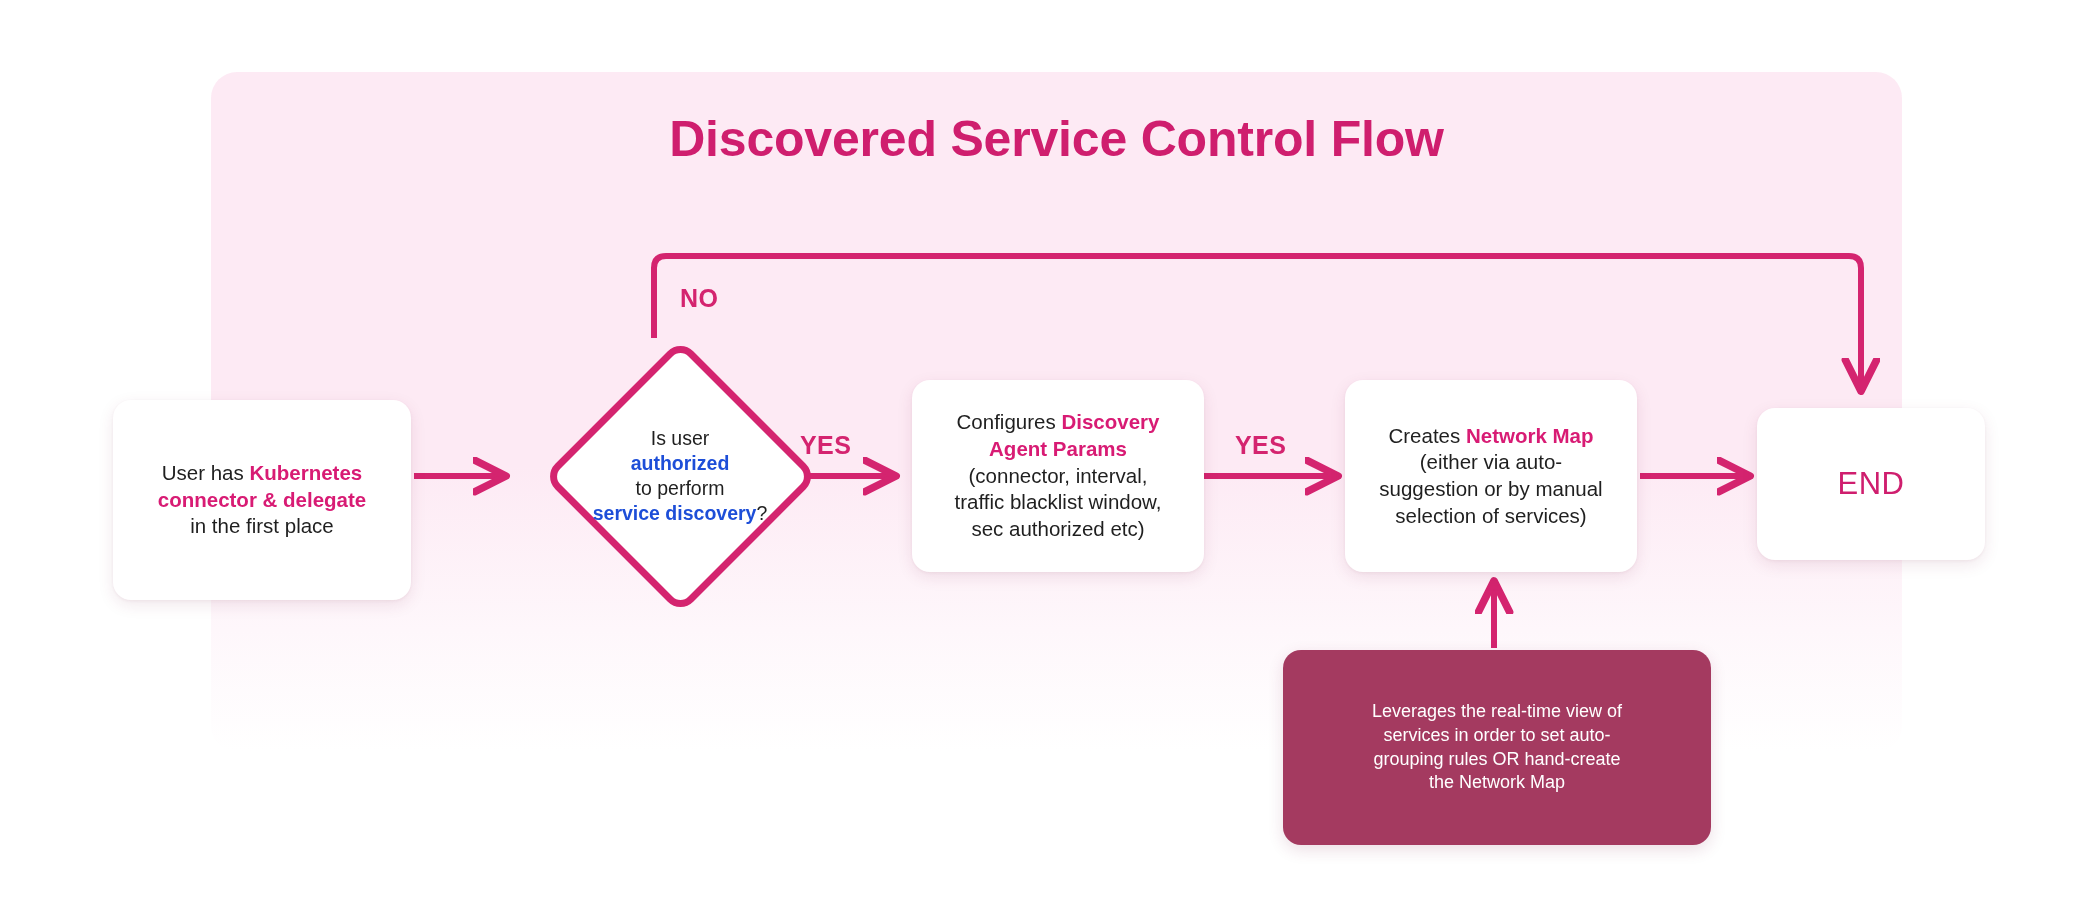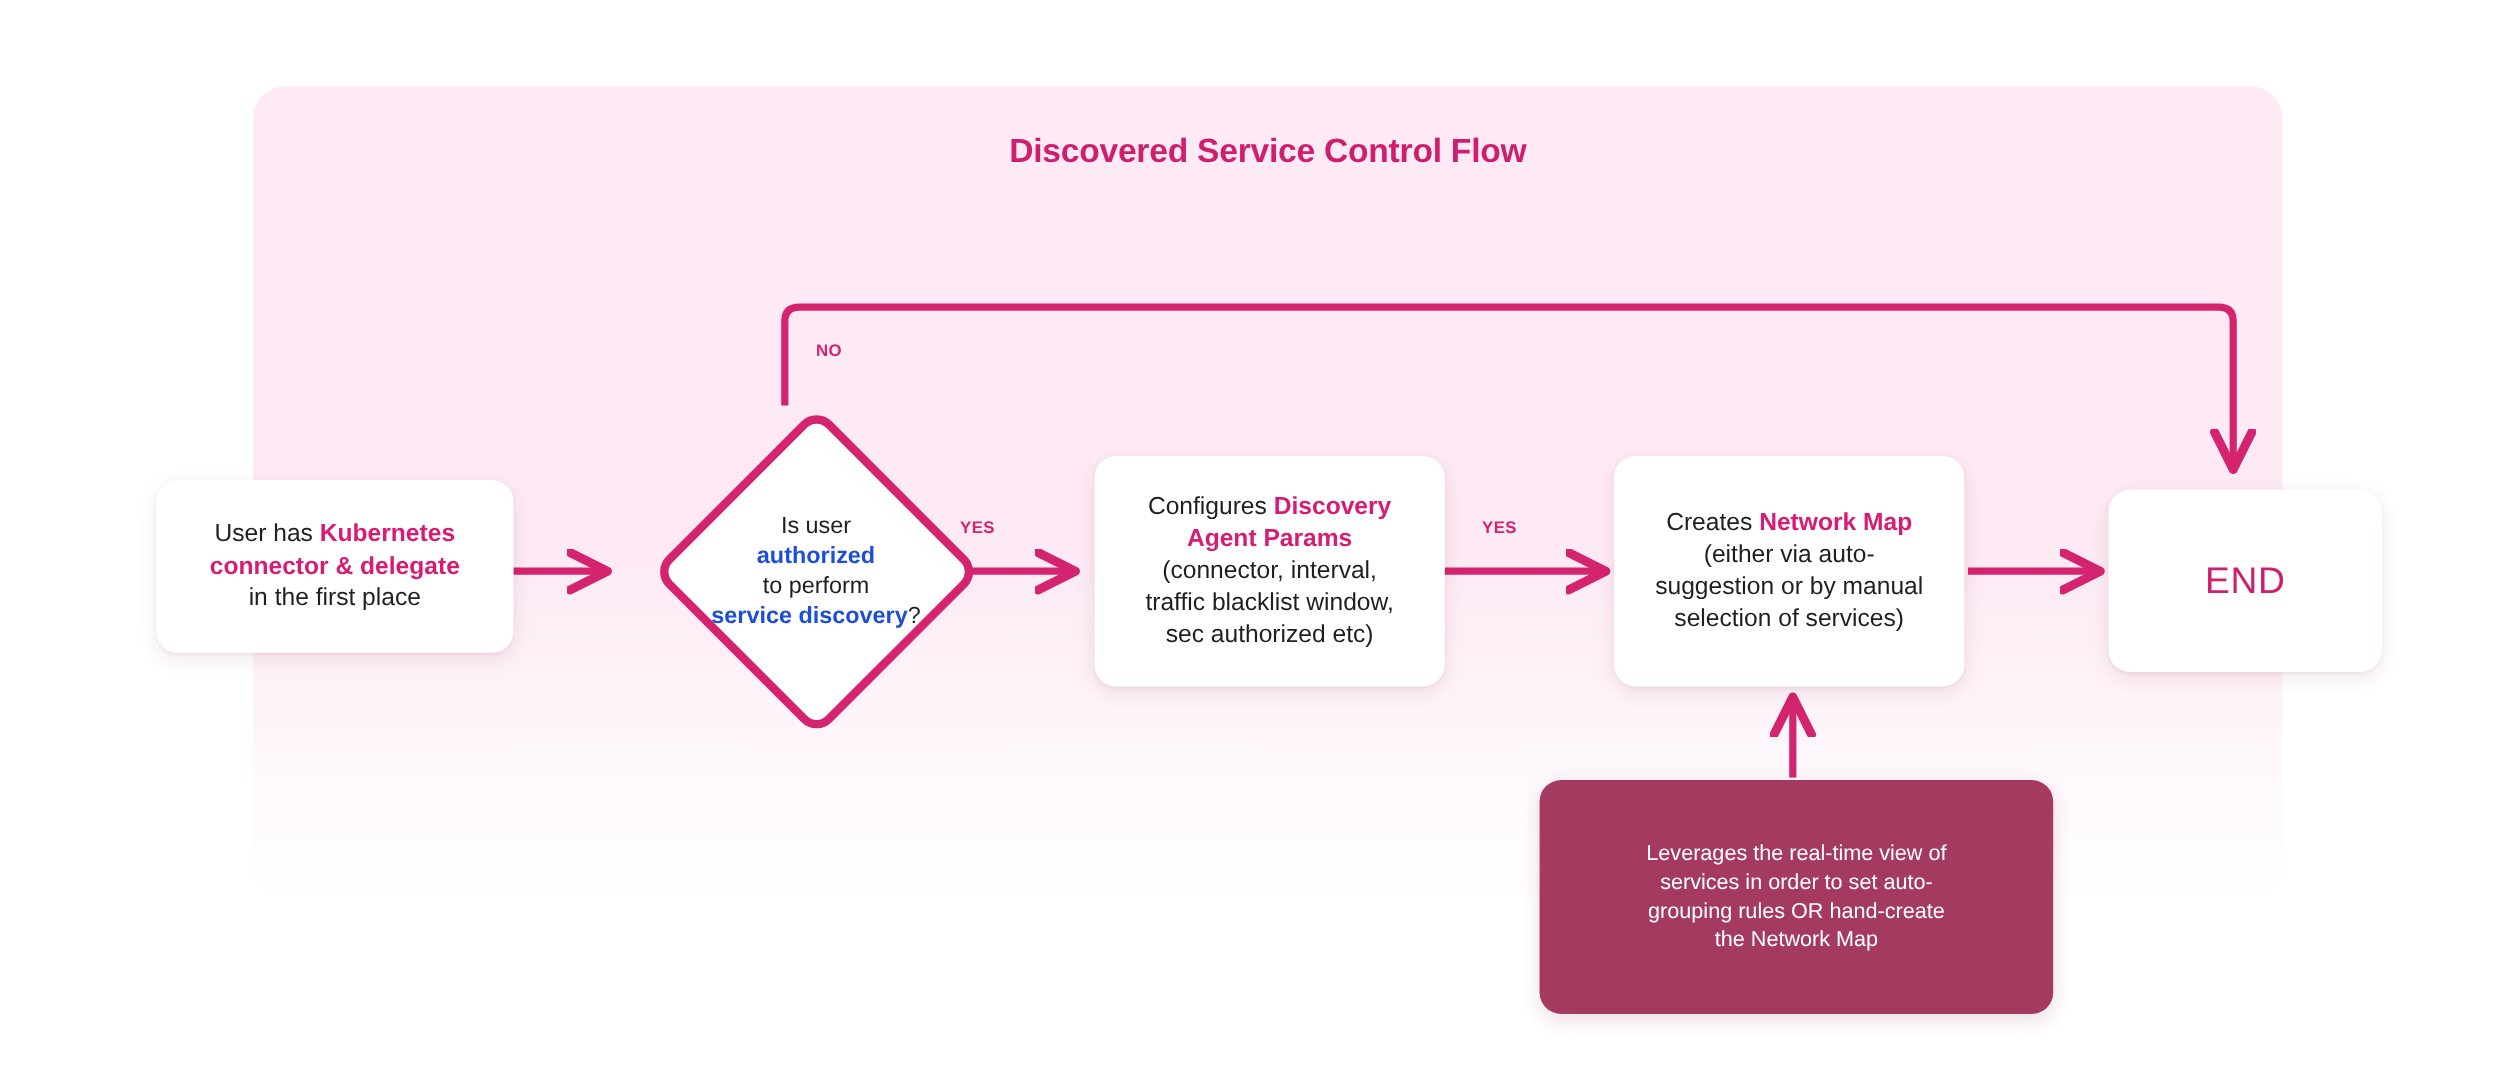--- a/index.html
+++ b/index.html
@@ -31,21 +31,21 @@
     background: linear-gradient(to bottom, #fdeaf4 0%, #fdeaf4 58%, #fef7fb 82%, #ffffff 100%);
   }
 
   
   #title {
     position: absolute;
     left: 211px;
     top: 110px;
     width: 1691px;
     text-align: center;
-    font-size: 28px;
+    font-size: 50px;
     font-weight: 700;
     color: #cf1e6e;
     letter-spacing: -0.2px;
   }
 
   
   #wires {
     position: absolute;
     left: 0;
     top: 0;
@@ -73,24 +73,24 @@
     line-height: 1.30;
     padding: 10px 16px;
   }
   .card .hl {
     color: #d81b74;
     font-weight: 700;
   }
 
   
   #node-start {
-    left: 130px;
+    left: 113px;
     top: 400px;
     width: 298px;
-    height: 144px;
+    height: 200px;
   }
   
   #node-config {
     left: 912px;
     top: 380px;
     width: 292px;
     height: 192px;
   }
   
   #node-netmap {
@@ -159,21 +159,21 @@
     color: #ffffff;
     font-size: 18px;
     line-height: 1.32;
     padding: 12px 22px;
     box-shadow: 0 5px 16px rgba(120, 30, 70, 0.14);
   }
 
   
   .edge-label {
     position: absolute;
-    font-size: 14px;
+    font-size: 25px;
     font-weight: 700;
     color: #d4246f;
     letter-spacing: 0.4px;
   }
   #label-no   { left: 680px;  top: 284px; }
   #label-yes1 { left: 800px;  top: 431px; }
   #label-yes2 { left: 1235px; top: 431px; }
 </style>
 </head>
 <body>

